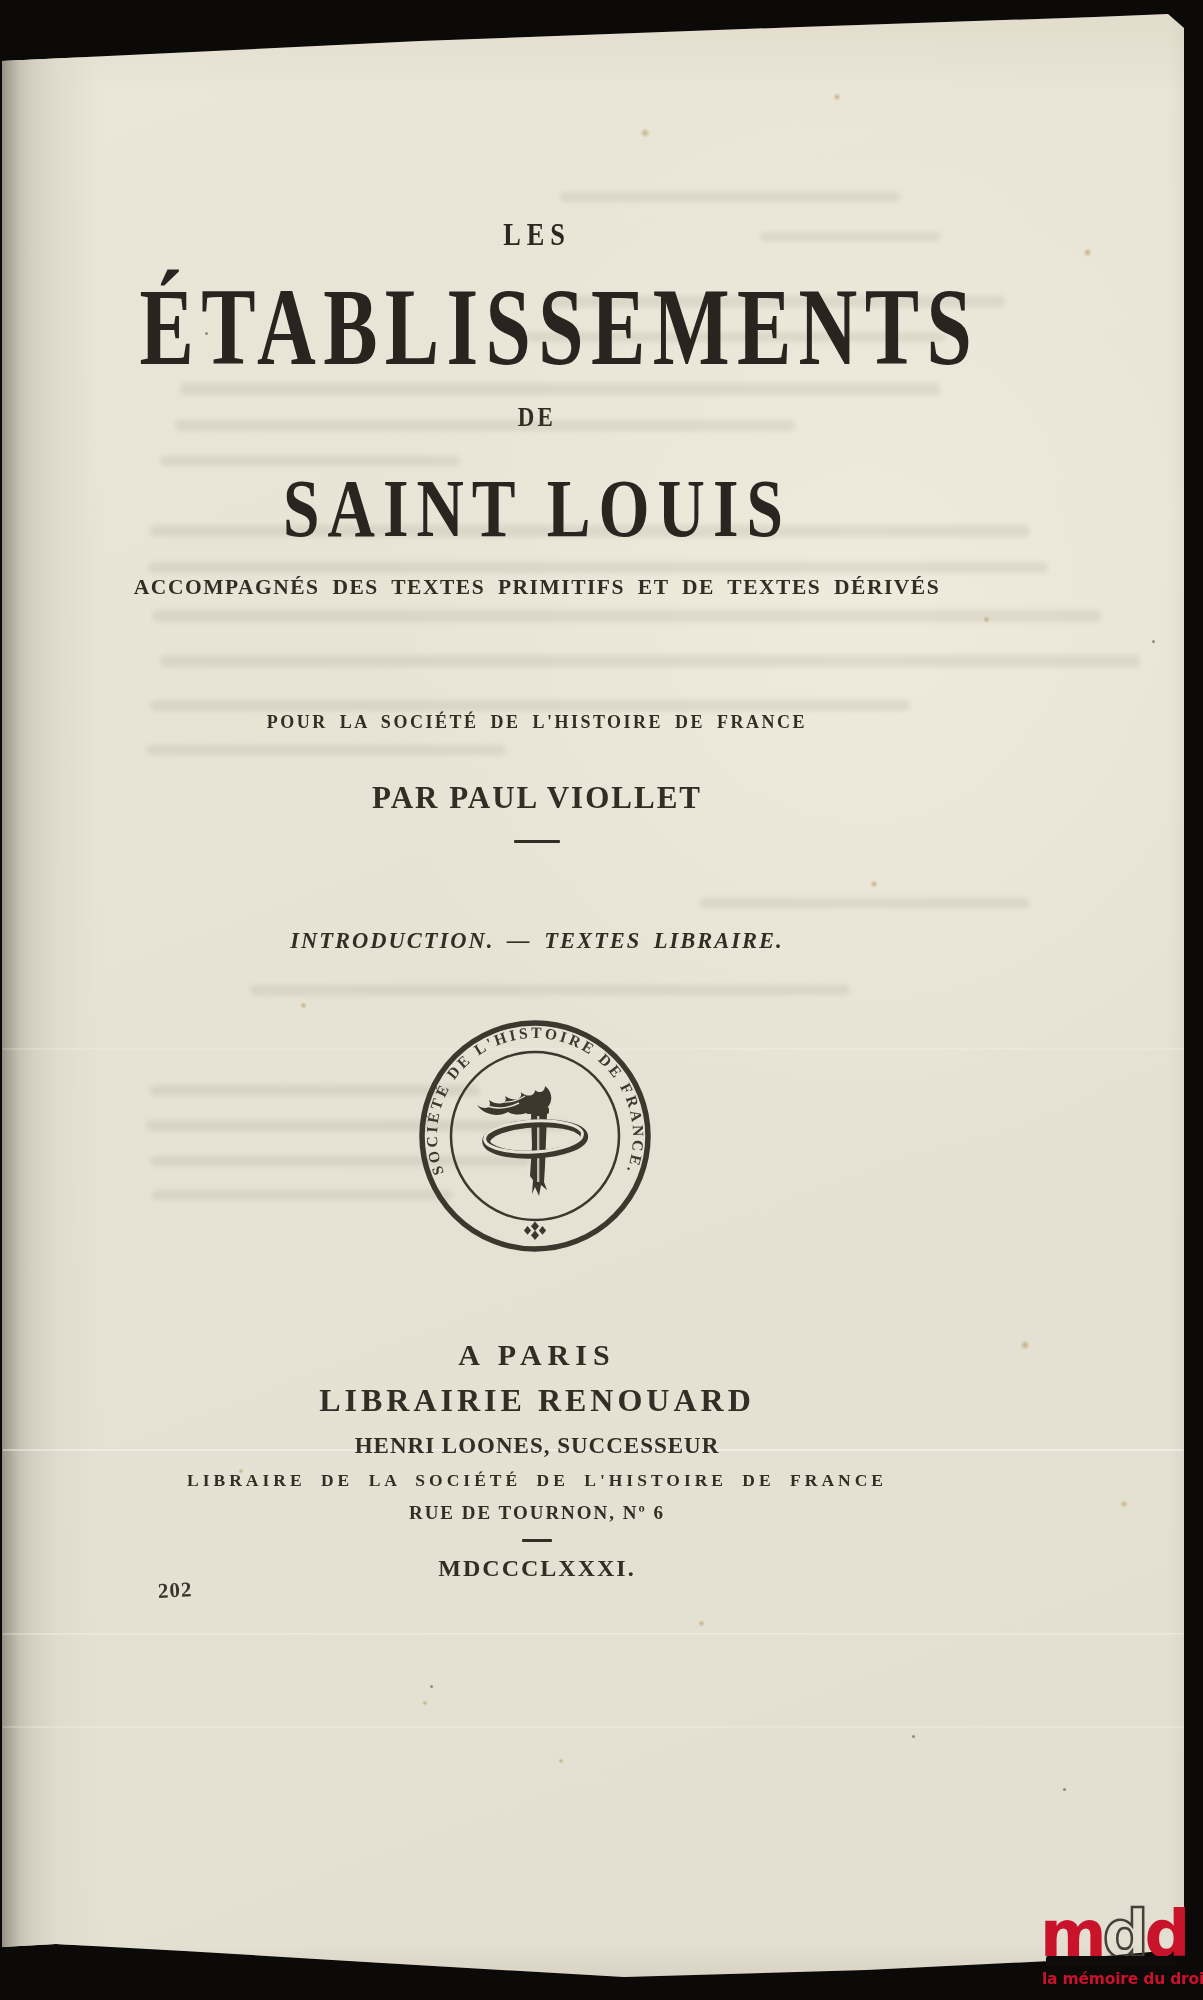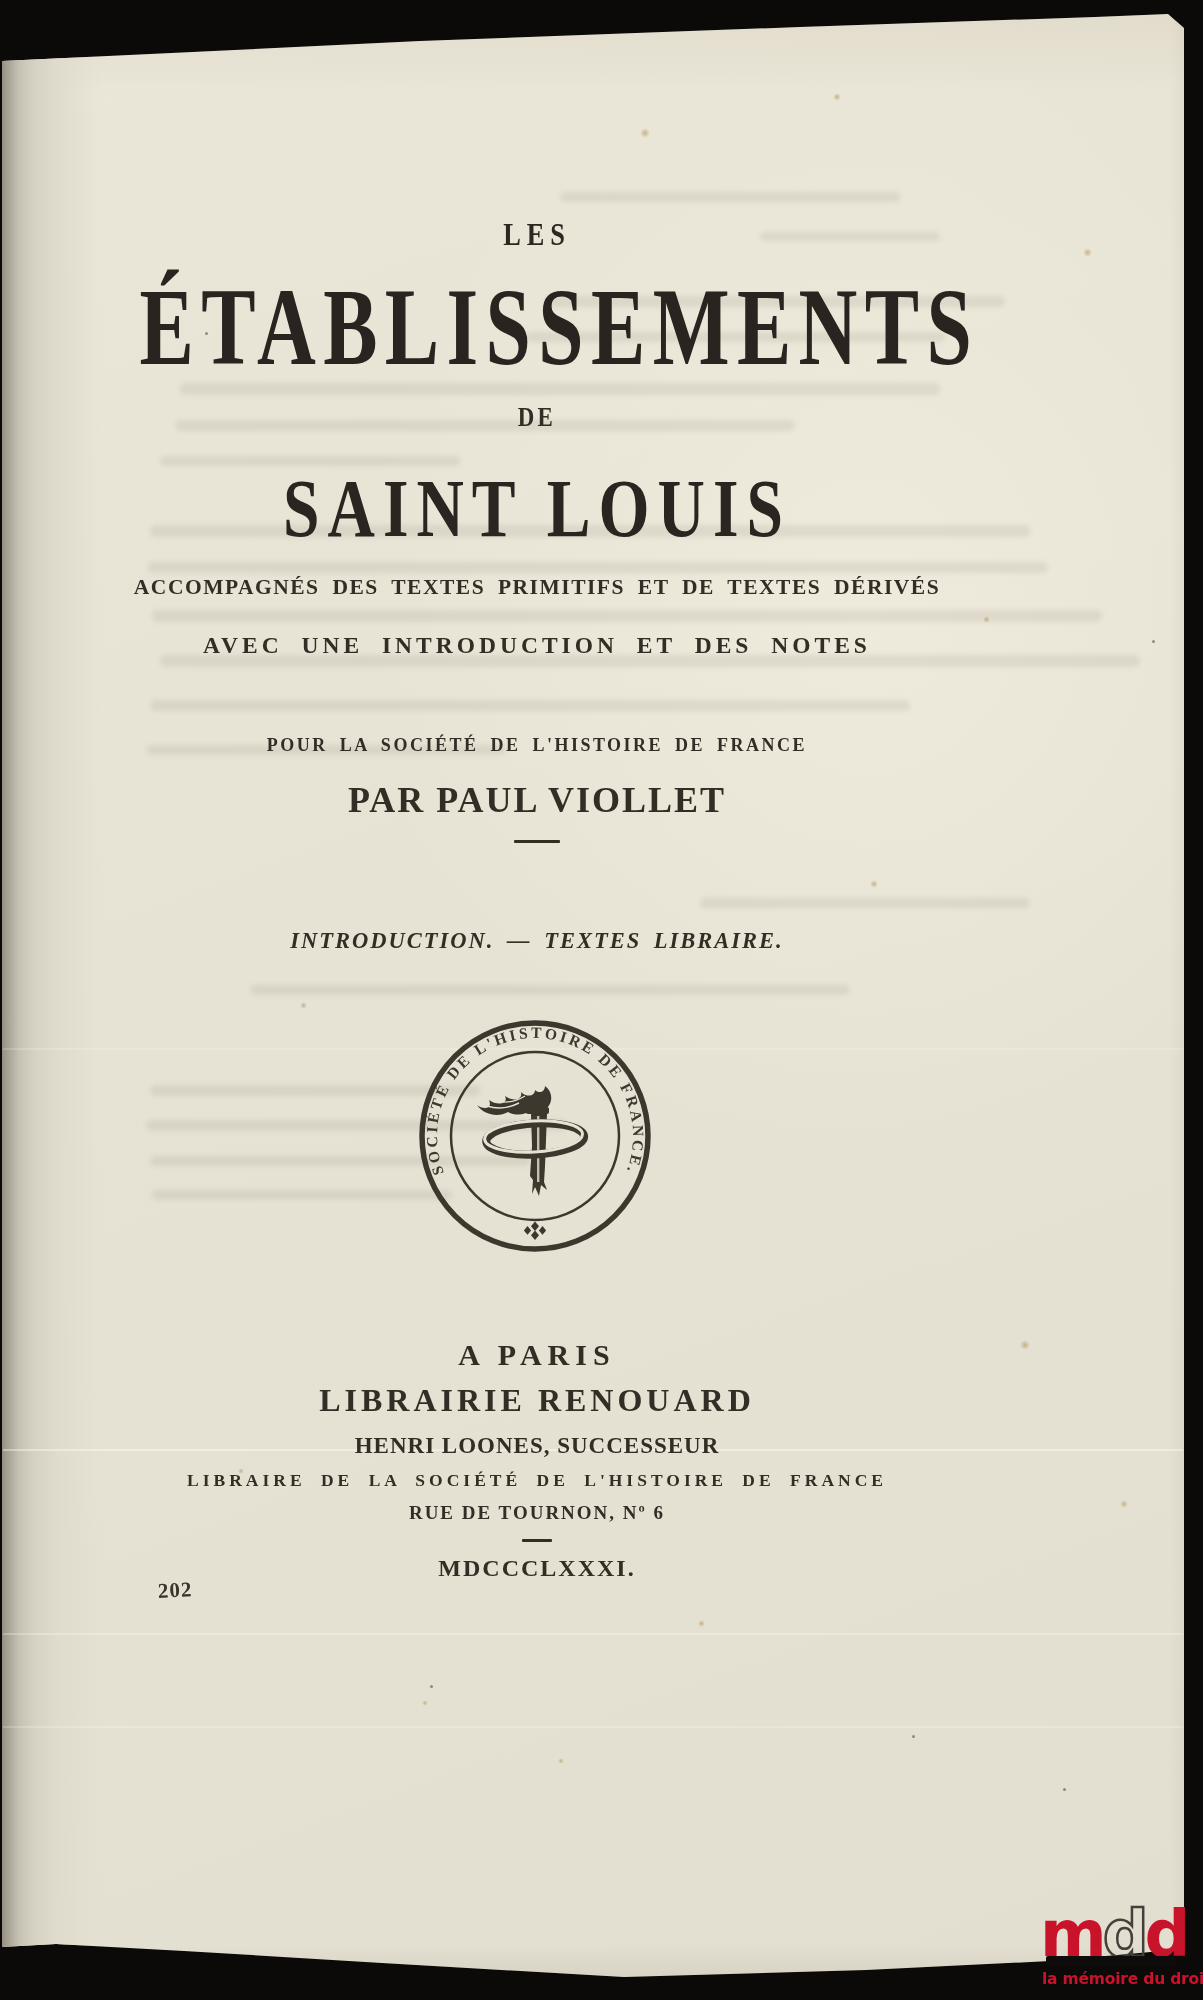--- a/index.html
+++ b/index.html
@@ -20,22 +20,22 @@
   .textcol{position:absolute;left:0;top:0;width:1074px;height:1484px;color:#332d25;}
   .line{position:absolute;left:0;width:100%;text-align:center;line-height:1;white-space:nowrap;
         font-weight:bold;transform-origin:50% 50%;}
   .t-les{top:219px;font-size:31px;letter-spacing:7px;transform:scaleX(.85);color:#2c2720;}
   .t-main{top:272px;font-size:110px;letter-spacing:10px;transform:scaleX(.74);color:#292420;}
   .t-de{top:404px;font-size:27px;letter-spacing:4px;transform:scaleX(.85);}
   .t-subject{top:468px;font-size:82px;letter-spacing:10px;transform:scaleX(.80);color:#2a2520;}
   .t-sub1{top:577px;font-size:21.5px;letter-spacing:1.5px;word-spacing:6px;}
   .t-sub2{top:634px;font-size:23.5px;letter-spacing:4px;word-spacing:9px;}
   .t-pub{top:684px;font-size:14.5px;letter-spacing:2.5px;}
-  .t-soc{top:736px;font-size:18px;letter-spacing:2.5px;word-spacing:5px;}
-  .t-author{top:782px;font-size:36px;letter-spacing:2px;text-align:center;}
+  .t-soc{top:713px;font-size:18px;letter-spacing:2.5px;word-spacing:5px;}
+  .t-author{top:782px;font-size:31px;letter-spacing:2px;text-align:center;}
   .t-tome{top:880px;font-size:25px;letter-spacing:9px;word-spacing:16px;}
   .t-intro{top:930px;font-size:22.5px;font-style:italic;letter-spacing:2px;word-spacing:5px;}
   .t-paris{top:1340px;font-size:30px;letter-spacing:6px;}
   .t-publisher{top:1384px;font-size:32px;letter-spacing:4px;}
   .t-successor{top:1434px;font-size:23px;letter-spacing:1px;}
   .t-role{top:1472px;font-size:17.5px;letter-spacing:4px;word-spacing:7px;}
   .t-address{top:1503px;font-size:19px;letter-spacing:2px;}
   .t-year{top:1556px;font-size:24px;letter-spacing:2px;}
   .rule{position:absolute;left:50%;transform:translateX(-50%);background:#332d24;height:3px;border-radius:1px;}
   .rule1{top:840px;width:46px;}
@@ -106,21 +106,20 @@
         <div class="speck" style="left: 205px; top: 332px;"></div>
         <div class="speck" style="left: 1152px; top: 640px;"></div>
       </div>
 
     <div class="textcol">
       <div class="line t-les">LES</div>
       <div class="line t-main">ÉTABLISSEMENTS</div>
       <div class="line t-de">DE</div>
       <div class="line t-subject">SAINT LOUIS</div>
       <div class="line t-sub1">ACCOMPAGNÉS DES TEXTES PRIMITIFS ET DE TEXTES DÉRIVÉS</div>
-      <div class="line t-sub2">AVEC UNE INTRODUCTION ET DES NOTES</div>
       <div class="line t-soc">POUR LA SOCIÉTÉ DE L'HISTOIRE DE FRANCE</div>
       <div class="line t-author">PAR PAUL VIOLLET</div>
       <div class="rule rule1"></div>
       <div class="line t-intro">INTRODUCTION. — TEXTES LIBRAIRE.</div>
 
       <div class="line t-paris">A PARIS</div>
       <div class="line t-publisher">LIBRAIRIE RENOUARD</div>
       <div class="line t-successor">HENRI LOONES, SUCCESSEUR</div>
       <div class="line t-role">LIBRAIRE DE LA SOCIÉTÉ DE L'HISTOIRE DE FRANCE</div>
       <div class="line t-address">RUE DE TOURNON, Nº 6</div>

